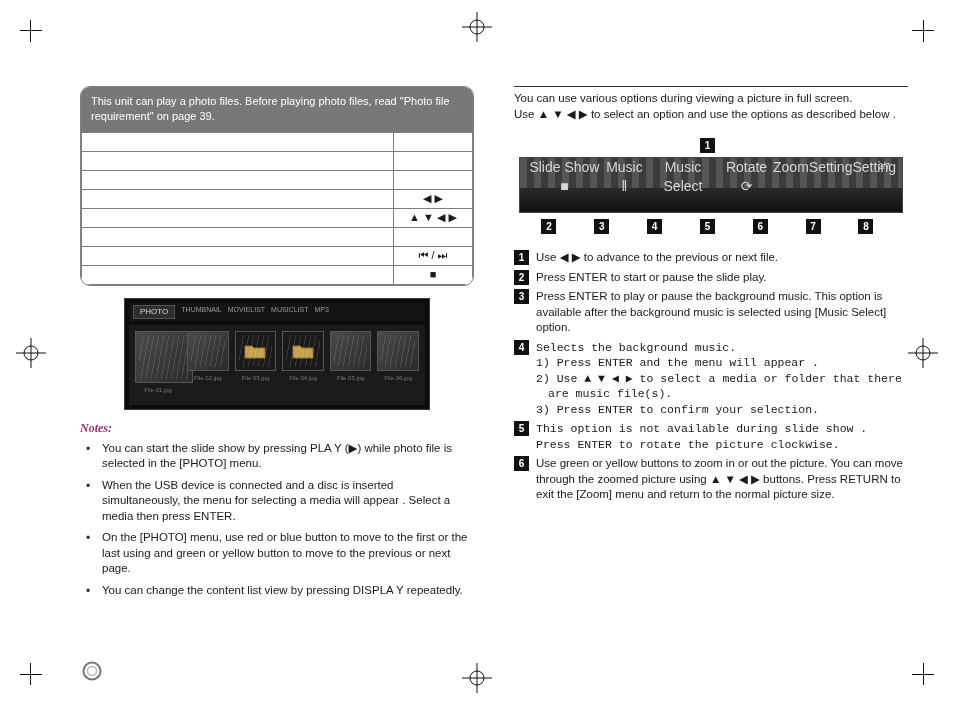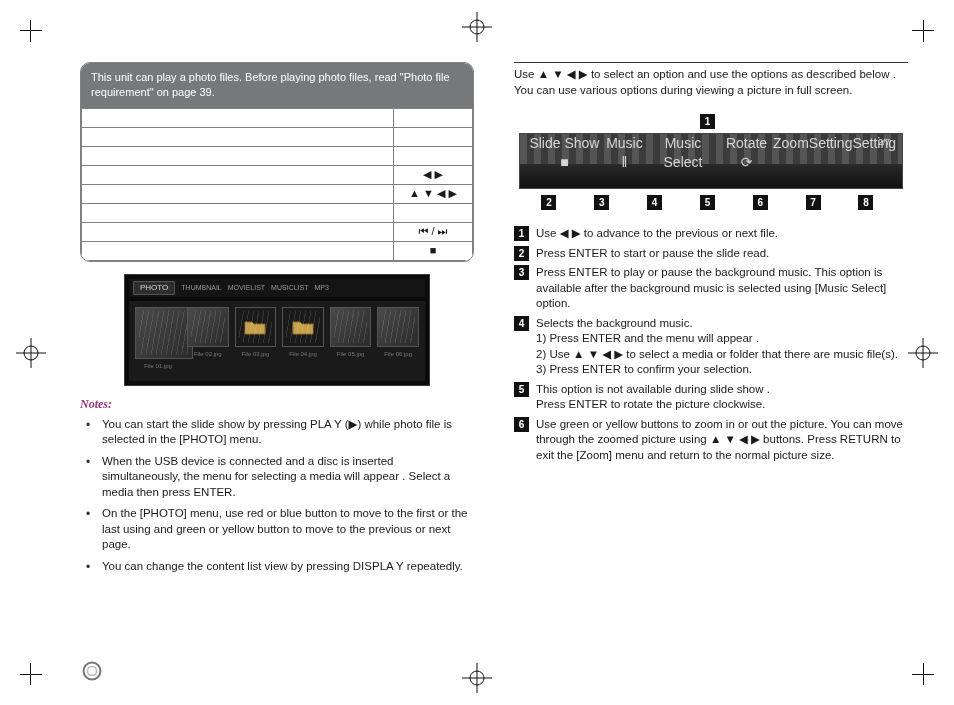--- a/index.html
+++ b/index.html
@@ -22,34 +22,34 @@
   .crop.br::before{width:22px;height:1px;right:0;bottom:10px;} .crop.br::after{width:1px;height:22px;right:10px;bottom:0;}
   
   .reg{position:absolute;width:30px;height:30px;}
   .reg svg{display:block;}
   .reg.top{left:462px;top:12px;}
   .reg.bottom{left:462px;bottom:12px;}
   .reg.left{left:16px;top:338px;}
   .reg.right{right:16px;top:338px;}
 
   .content{position:absolute;left:80px;top:62px;right:46px;bottom:30px;}
-  .cols{display:flex;gap:40px;}
+  .cols{display:flex;gap:40px;margin-top:24px;}
   .col{flex:1;position:relative;}
 
   
   .filebox{background:var(--panel);border:1px solid var(--rule);border-radius:10px;
     overflow:hidden;}
   .filebox-head{background:var(--darkpanel);color:#fff;padding:7px 10px 8px;font-size:11px;line-height:1.35;}
   table.files{width:100%;border-collapse:collapse;background:#fff;}
   table.files td{border:1px solid var(--rule);height:18px;padding:0 8px;font-size:11px;}
   table.files td.right{width:62px;text-align:center;}
 
   
   .tvshot{margin:12px auto 4px;width:296px;background:#0b0b0b;border:1px solid #3a3a3a;padding:4px;}
-  .tvshot-bar{display:flex;align-items:center;gap:6px;background:#141414;padding:2px 4px;}
+  .tvshot-bar{display:flex;align-items:flex-start;gap:6px;background:#141414;padding:2px 4px;}
   .tvshot-bar .tag{background:#2e2e2e;border:1px solid #555;color:#d6d6d6;font-size:8px;padding:1px 6px;}
   .tvshot-bar .dim{color:#9a9a9a;font-size:7px;}
   .tvshot-strip{display:flex;gap:6px;background:#1a1a1a;padding:6px 6px 10px;margin-top:4px;}
   .thumb{width:46px;display:flex;flex-direction:column;gap:3px;}
   .thumb .img{height:38px;background:linear-gradient(135deg,#4a4a4a,#2a2a2a);border:1px solid #555;position:relative;}
   .thumb .img::after{content:"";position:absolute;inset:3px;background:
     repeating-linear-gradient(100deg,transparent 0 4px,rgba(255,255,255,.12) 4px 5px);}
   .thumb.folder .img{background:#1a1a1a;}
   .thumb.folder .img svg{position:absolute;left:50%;top:50%;transform:translate(-50%,-50%);}
   .thumb .lbl{font-size:6px;color:#777;text-align:center;}
@@ -75,21 +75,21 @@
   .osd-bar .pagecount{position:absolute;top:3px;right:12px;color:#d6d6d6;font-size:8.5px;}
   .osd-item{color:#d6d6d6;font-size:14px;position:relative;z-index:1;}
   .osd-nums{display:flex;justify-content:space-around;margin-top:6px;width:370px;margin-left:auto;margin-right:auto;}
 
   .numbox{display:inline-block;width:15px;height:15px;background:#111;color:#fff;
     font-size:10px;font-weight:bold;line-height:15px;text-align:center;margin-right:7px;}
   .numlist{margin-top:16px;}
   .numlist .row{display:flex;gap:0;margin:4px 0;}
   .numlist .row .numbox{flex-shrink:0;}
   .numlist .row .txt{flex:1;}
-  .numlist .row .txt div{margin:0;padding:0;}
+  .numlist .row .txt div{margin:0;padding:0;font-family:Liberation Mono, monospace;}
 
   
   .pagecircle{position:absolute;left:82px;bottom:24px;width:20px;height:20px;}
 
   .arrow{font-size:11px;}
 </style>
 </head>
 <body>
 
 <div class="page">
@@ -221,22 +221,22 @@
           <li>You can start the slide show by pressing PLA Y (▶) while photo file is selected in the [PHOTO] menu.</li>
           <li>When the USB device is connected and a disc is inserted simultaneously, the menu for selecting a media will appear . Select a media then press ENTER.</li>
           <li>On the [PHOTO] menu, use red or blue button to move to the first or the last using and green or yellow button to move to the previous or next page.</li>
           <li>You can change the content list view by pressing DISPLA Y repeatedly.</li>
         </ul>
       </div>
 
       <div class="col">
         <div class="hrule"></div>
         <div class="intro">
+          <div>You can use various options during viewing a picture in full screen.</div>
           <div>Use ▲ ▼ ◀ ▶ to select an option and use the options as described below .</div>
-          <div>You can use various options during viewing a picture in full screen.</div>
         </div>
 
         <div class="osd">
           <div class="osd-topnum">
               <span class="numbox">1</span>
             </div>
           <div class="osd-bar">
             <span class="pagecount">2/7</span>
             <span class="osd-item">Slide Show ■</span>
             <span class="osd-item">Music ‖</span>
@@ -257,21 +257,21 @@
           </div>
         </div>
 
         <div class="numlist">
           <div class="row">
               <span class="numbox">1</span>
               <div class="txt">Use ◀ ▶ to advance to the previous or next file.</div>
             </div>
           <div class="row">
               <span class="numbox">2</span>
-              <div class="txt">Press ENTER to start or pause the slide read.</div>
+              <div class="txt">Press ENTER to start or pause the slide play.</div>
             </div>
           <div class="row">
               <span class="numbox">3</span>
               <div class="txt">Press ENTER to play or pause the background music.  This option is available after the background music is selected using [Music Select] option.</div>
             </div>
           <div class="row">
               <span class="numbox">4</span>
             <div class="txt">
               <div>Selects the background music.</div>
               <div>1)  Press ENTER and the menu will appear .</div>

